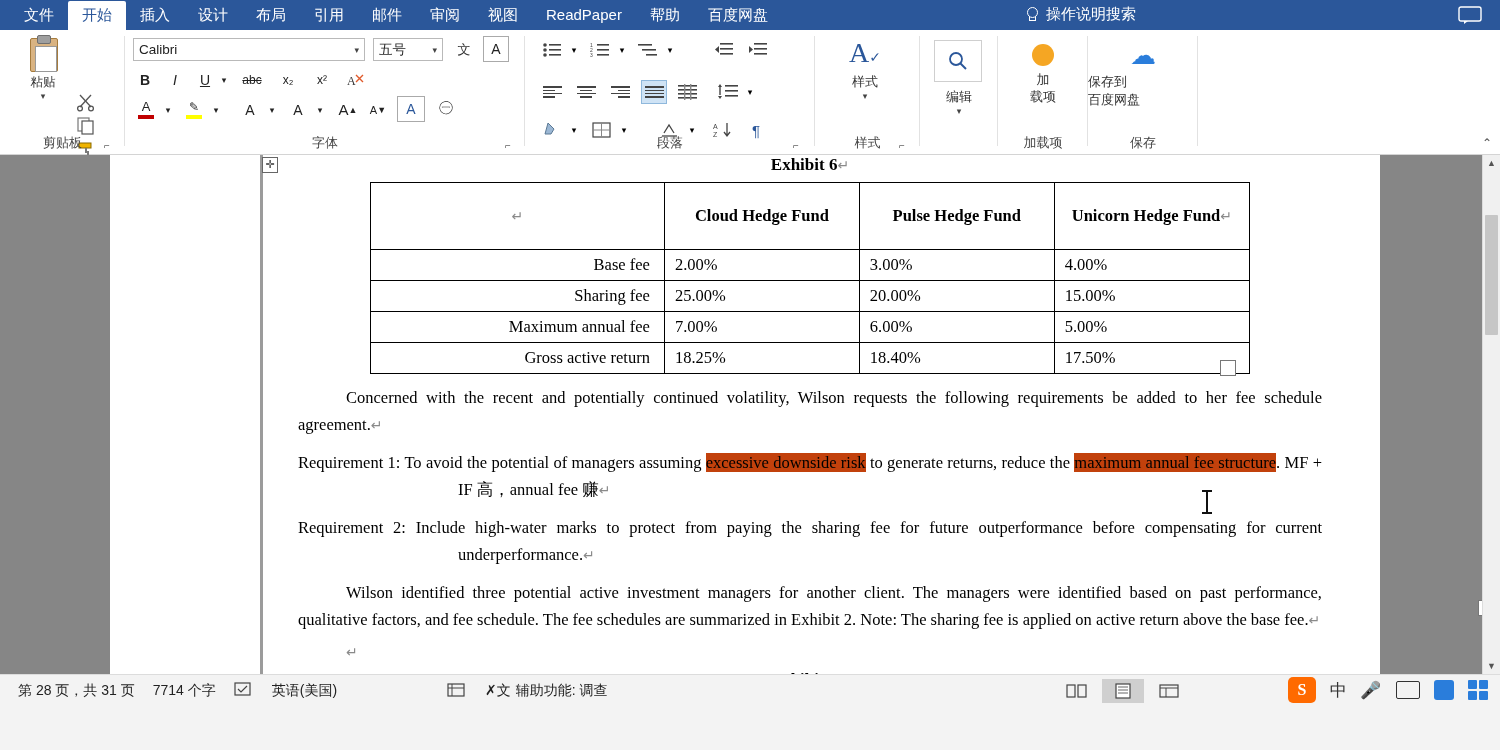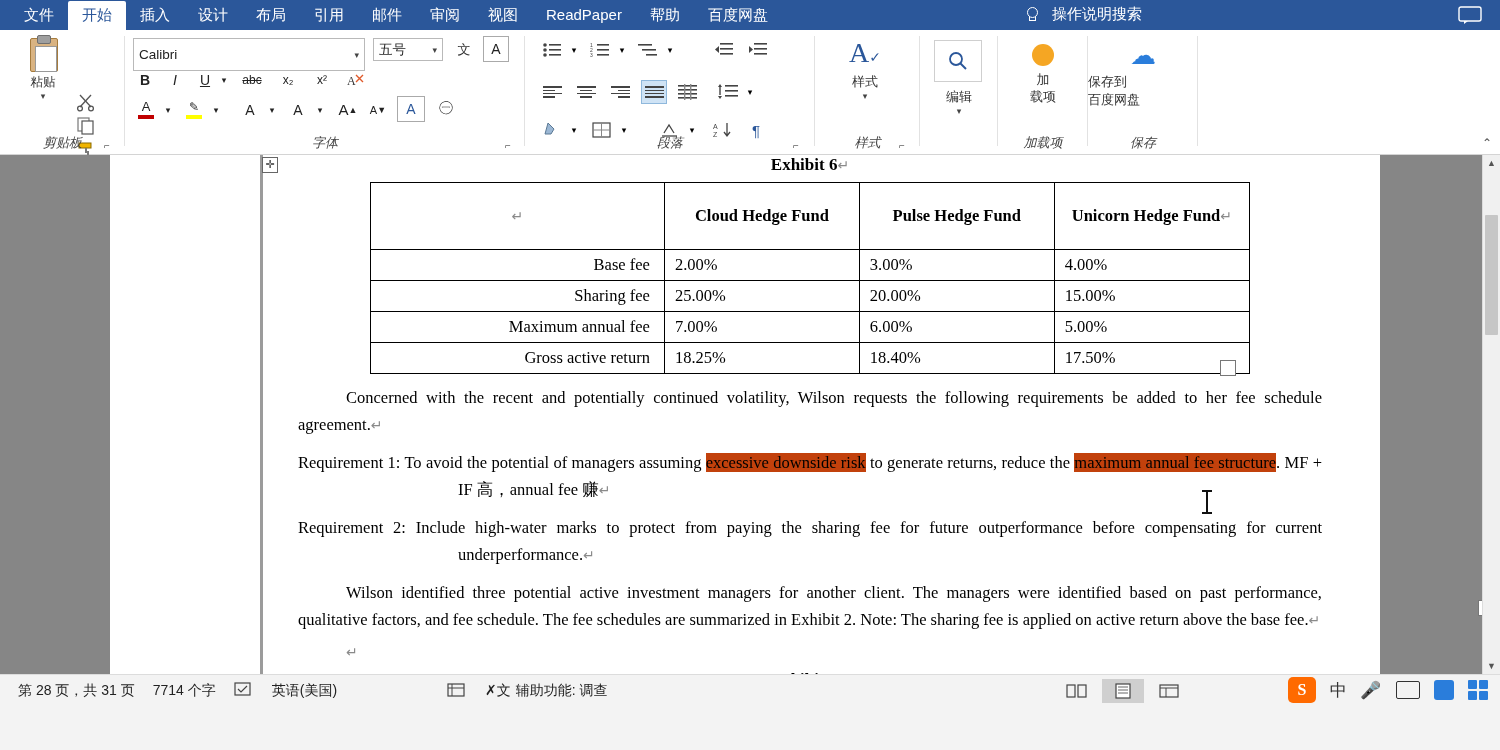--- a/index.html
+++ b/index.html
@@ -46,21 +46,21 @@
     color: #2b579a;
     border-radius: 2px 2px 0 0;
     padding-bottom: 7px;
   }
   .tab-search {
     display: flex;
     align-items: center;
     color: #fff;
     font-size: 15px;
     padding: 5px 10px 7px 14px;
-    gap: 13px;
+    gap: 7px;
   }
   .bulb {
     display: inline-block;
     width: 15px; height: 15px;
     position: relative;
   }
   .bulb:before {
     content: "";
     position: absolute;
     left: 3px; top: 0;
@@ -97,21 +97,20 @@
     height: 124px;
     box-sizing: border-box;
   }
   .grp-label {
     position: absolute;
     bottom: 2px;
     width: 100%;
     text-align: center;
     font-size: 13px;
     color: #444;
-    font-style: italic;
   }
   .grp-sep {
     position: absolute;
     top: 6px;
     width: 1px;
     height: 110px;
     background: #e2e2e2;
   }
   .dialog-launch {
     position: absolute;
@@ -529,21 +528,21 @@
           <rect x="3" y="3" width="12" height="5" fill="#f0b400" stroke="#8a6a00" stroke-width="1"></rect>
           <path d="M9 8 L9 13 L11 13 L11 18 L13 18 L13 11 L11 11 L11 8 Z" fill="#7a7a7a"></path>
         </svg>
       </div>
       <div class="grp-label">剪贴板</div>
       <div class="dialog-launch" style="left:104px;">⌐</div>
       <div class="grp-sep" style="left:124px;"></div>
     </div>
 
     <div class="grp" style="left:125px; width:400px;">
-      <div class="combo" style="left:8px; top:8px; width:232px; height:33px;">
+      <div class="combo" style="left:8px; top:8px; width:232px; height:23px;">
         <span>Calibri</span>
         <span class="caret">▾</span>
       </div>
       <div class="combo" style="left:248px; top:8px; width:70px; height:23px;">
         <span>五号</span>
         <span class="caret">▾</span>
       </div>
       <div class="rbtn" style="left:326px; top:8px; width:26px;">
         <span style="font-size:13px;color:#333;">文</span>
       </div>

